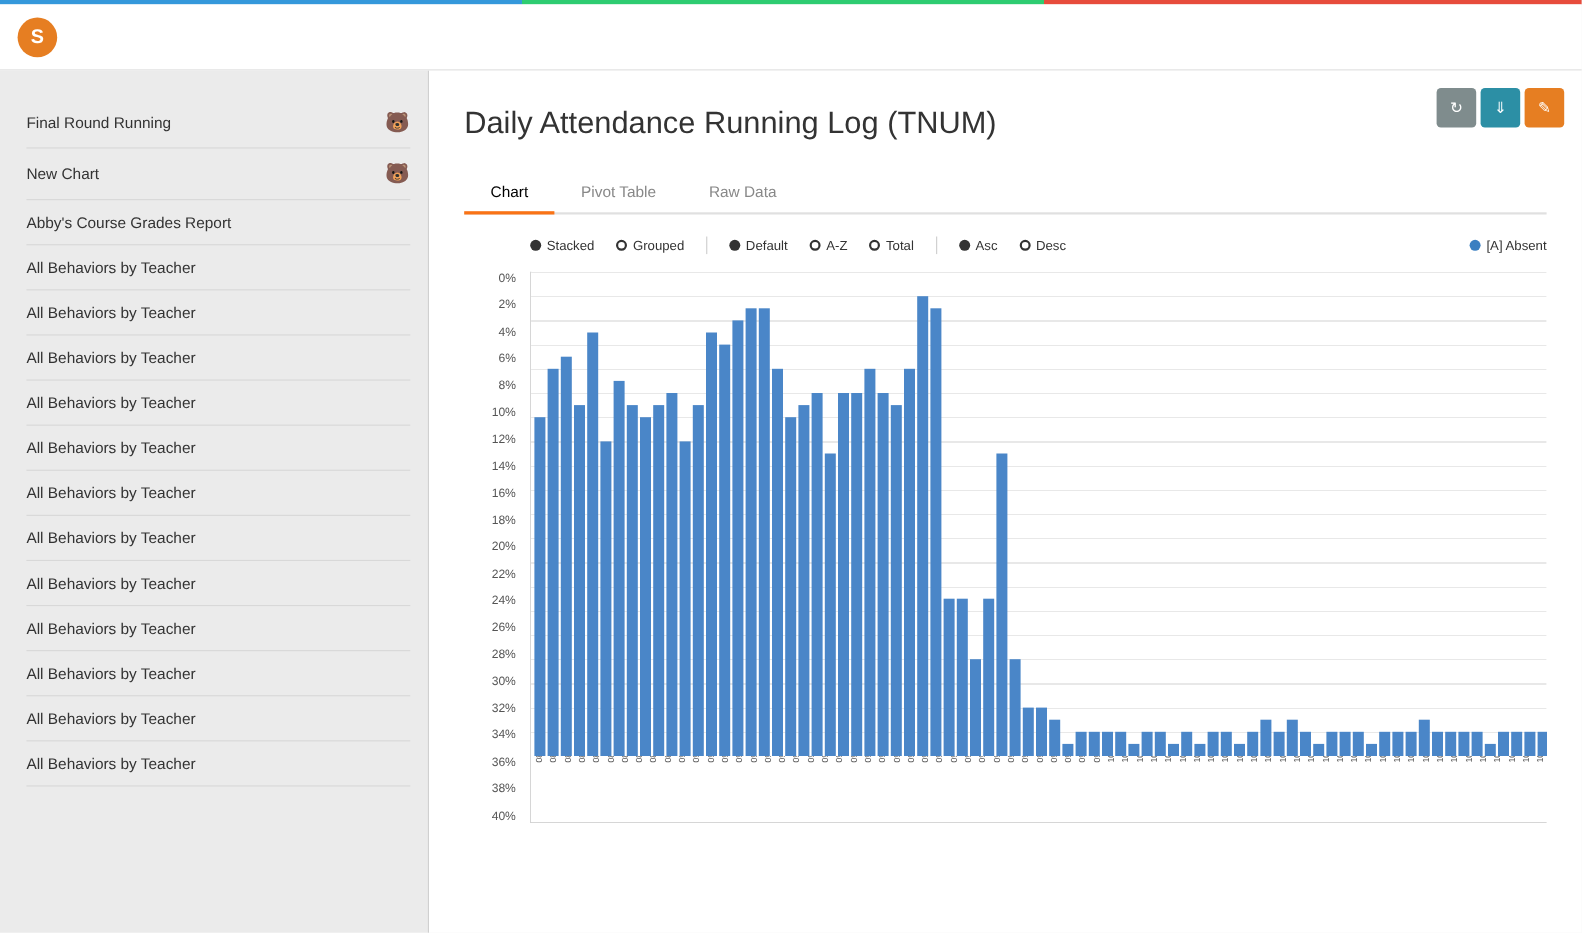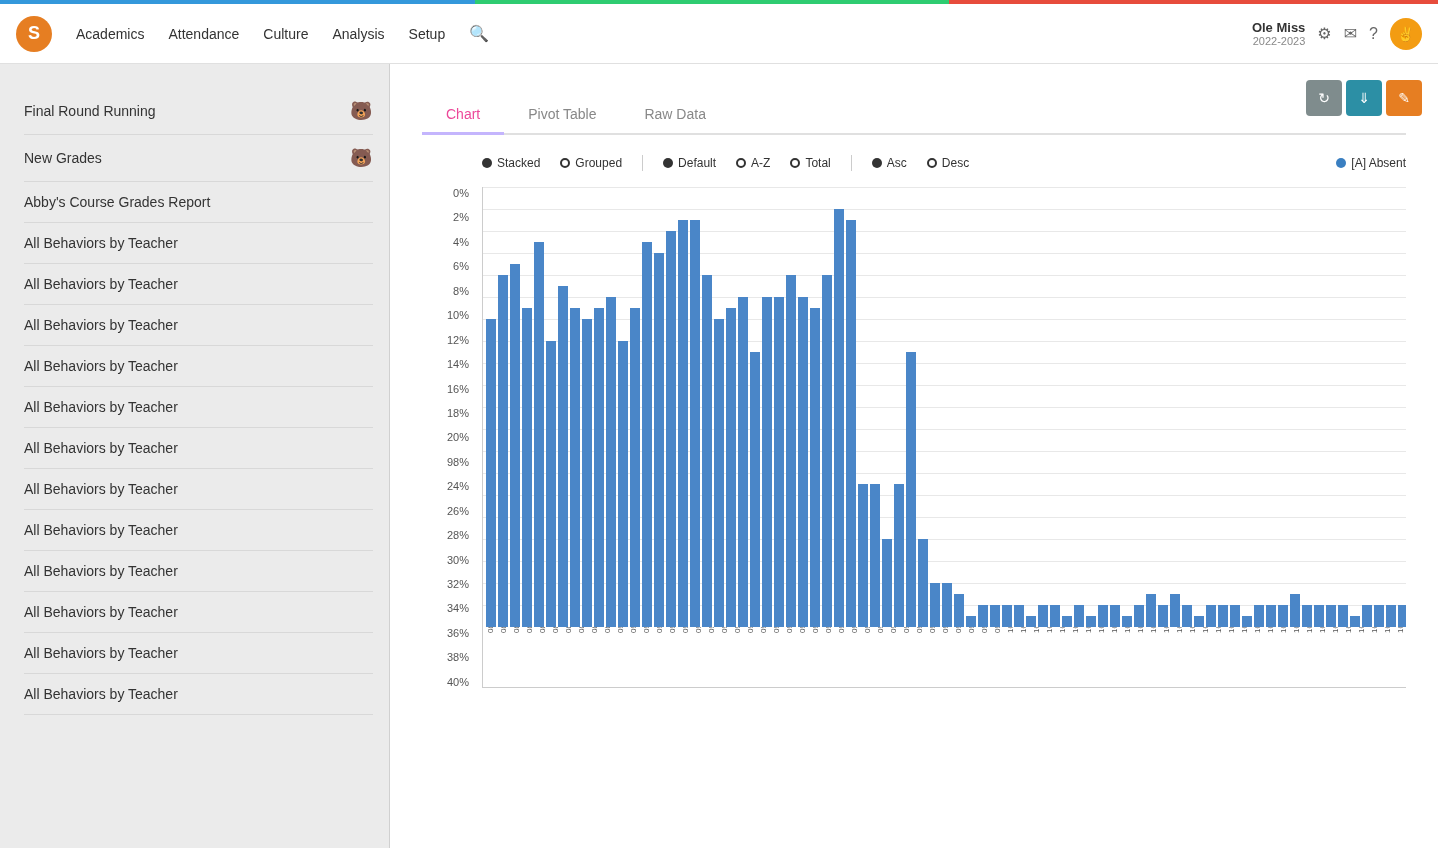--- a/index.html
+++ b/index.html
@@ -121,21 +121,21 @@
       font-size: 28px; font-weight: 400; color: #333; margin-bottom: 28px;
     }
 
     
     .tabs { display: flex; border-bottom: 2px solid #e0e0e0; margin-bottom: 20px; }
     .tab {
       padding: 10px 24px; cursor: pointer;
       font-size: 14px; color: #888;
       border-bottom: 3px solid transparent; margin-bottom: -2px;
     }
-    .tab.active { color: #ec4899; border-bottom: 3px solid #c4b5fd; }
+    .tab.active { color: #000000; border-bottom: 3px solid #f97316; }
 
     
     .chart-area { padding: 0 0 20px 0; }
     .chart-legend {
       display: flex; align-items: center; gap: 20px;
       margin-bottom: 16px; flex-wrap: wrap; padding-left: 60px;
     }
     .legend-item { display: flex; align-items: center; gap: 5px; font-size: 12px; color: #333; }
     .legend-dot { width: 10px; height: 10px; border-radius: 50%; }
     .legend-dot.filled { background: #333; }
@@ -201,51 +201,33 @@
   </style>
 </head>
 <body>
 
 <div class="accent-bar"></div>
 
 <div class="topbar">
   <div class="topbar-logo">
     <span>S</span>
   </div>
-  <nav class="topbar-nav">
-    <a>Academics</a>
-    <a>Attendance</a>
-    <a>Culture</a>
-    <a>Analysis</a>
-    <a>Setup</a>
-    <span class="topbar-search-icon">🔍</span>
-  </nav>
-  <div class="topbar-right">
-    <div class="topbar-user">
-      <div class="name">Ole Miss</div>
-      <div class="year">2022-2023</div>
-    </div>
-    <span class="topbar-icon">⚙</span>
-    <span class="topbar-icon">✉</span>
-    <span class="topbar-icon">?</span>
-    <div class="topbar-avatar">✌</div>
-  </div>
 </div>
 
 <div class="layout">
 
   <div class="sidebar">
 
     <div id="report-list">
         <div class="report-item">
           <span class="report-item-name">Final Round Running</span>
           <span class="report-item-icon orange">🐻</span>
         </div>
         <div class="report-item">
-          <span class="report-item-name">New Grades</span>
+          <span class="report-item-name">New Chart</span>
           <span class="report-item-icon orange">🐻</span>
         </div>
         <div class="report-item">
           <span class="report-item-name">Abby's Course Grades Report</span>
         </div>
         <div class="report-item">
           <span class="report-item-name">All Behaviors by Teacher</span>
         </div>
         <div class="report-item">
           <span class="report-item-name">All Behaviors by Teacher</span>
@@ -284,20 +266,21 @@
   </div>
 
   <div class="main">
     <div class="main-toolbar">
       <button class="toolbar-btn gray">↻</button>
       <button class="toolbar-btn teal">⇓</button>
       <button class="toolbar-btn orange">✎</button>
     </div>
 
     <div class="main-content">
+      <h1 class="report-title">Daily Attendance Running Log (TNUM)</h1>
 
       <div class="tabs">
         <div class="tab active">Chart</div>
         <div class="tab">Pivot Table</div>
         <div class="tab">Raw Data</div>
       </div>
 
       <div class="chart-area">
 
         <div class="chart-legend">
@@ -343,21 +326,21 @@
           <div class="y-axis" id="y-axis">
               <div class="y-label">40%</div>
               <div class="y-label">38%</div>
               <div class="y-label">36%</div>
               <div class="y-label">34%</div>
               <div class="y-label">32%</div>
               <div class="y-label">30%</div>
               <div class="y-label">28%</div>
               <div class="y-label">26%</div>
               <div class="y-label">24%</div>
-              <div class="y-label">98%</div>
+              <div class="y-label">22%</div>
               <div class="y-label">20%</div>
               <div class="y-label">18%</div>
               <div class="y-label">16%</div>
               <div class="y-label">14%</div>
               <div class="y-label">12%</div>
               <div class="y-label">10%</div>
               <div class="y-label">8%</div>
               <div class="y-label">6%</div>
               <div class="y-label">4%</div>
               <div class="y-label">2%</div>

